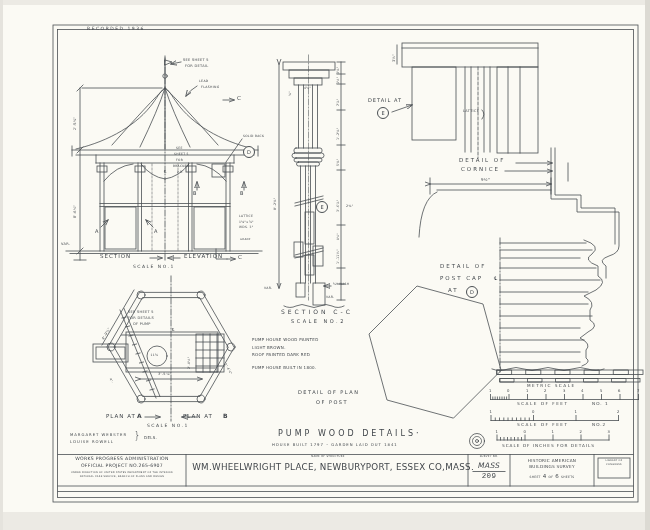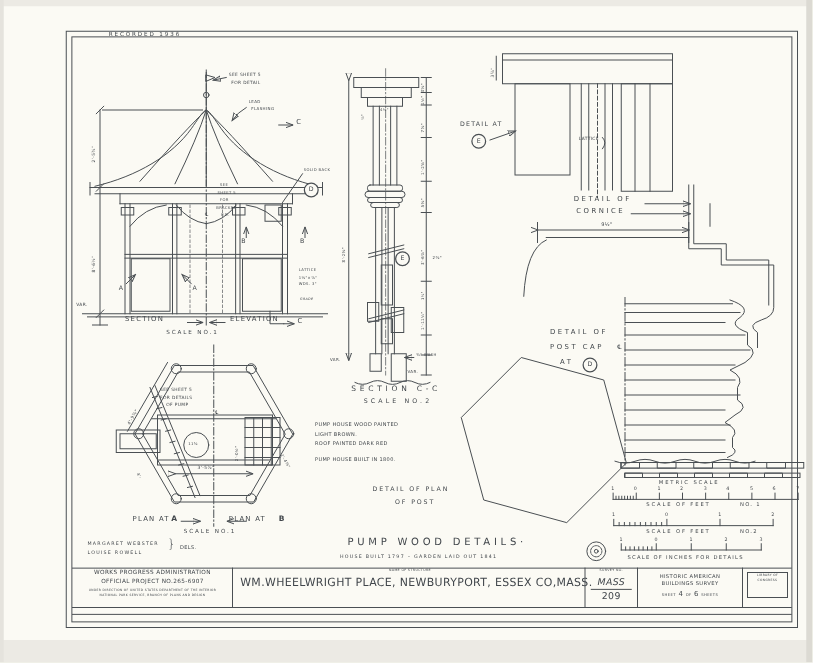--- a/index.html
+++ b/index.html
@@ -362,21 +362,21 @@
 <span class="t s38 ls1" style="left:272px;top:442.5px;">HOUSE BUILT 1797 – GARDEN LAID OUT 1841</span>
 
 <span class="t s46 ctrw" style="left:60px;top:457px;width:124px;">WORKS PROGRESS ADMINISTRATION</span>
 <span class="t s46 ctrw" style="left:60px;top:463.5px;width:124px;">OFFICIAL PROJECT NO.265-6907</span>
 <span class="t s24 ctrw" style="left:60px;top:471.5px;width:124px;">UNDER DIRECTION OF UNITED STATES DEPARTMENT OF THE INTERIOR</span>
 <span class="t s24 ctrw" style="left:60px;top:475.5px;width:124px;">NATIONAL PARK SERVICE, BRANCH OF PLANS AND DESIGN</span>
 <span class="t s26 ctrw" style="left:190px;top:455.5px;width:276px;">NAME OF STRUCTURE</span>
 <span class="t s9 ctrw" style="left:188px;top:463px;width:278px;transform:scaleX(.97);transform-origin:center;">WM.WHEELWRIGHT PLACE, NEWBURYPORT, ESSEX CO,MASS.</span>
 <span class="t s26 ctrw" style="left:469px;top:455.5px;width:40px;">SURVEY NO.</span>
 <span class="t s75 it ctrw" style="left:469px;top:461.5px;width:40px;">MASS</span>
-<span class="t s75 ctrw" style="left:469px;top:473px;width:40px;">209</span>
+<span class="t s75 ctrw" style="left:469px;top:473px;width:40px;font-family:Liberation Mono, monospace;">209</span>
 <span class="t s42 ctrw" style="left:511px;top:458.5px;width:82px;">HISTORIC AMERICAN</span>
 <span class="t s42 ctrw" style="left:511px;top:464.5px;width:82px;">BUILDINGS SURVEY</span>
 <span class="t" style="left:511px;top:473.5px;width:82px;display:flex;justify-content:center;align-items:baseline;gap:2px;">
   <span class="s3">SHEET</span>
   <span class="s55">4</span>
   <span class="s3">OF</span>
   <span class="s55">6</span>
   <span class="s3">SHEETS</span>
 </span>
 <span class="t s24 ctrw" style="left:599px;top:460px;width:30px;">LIBRARY OF</span>

